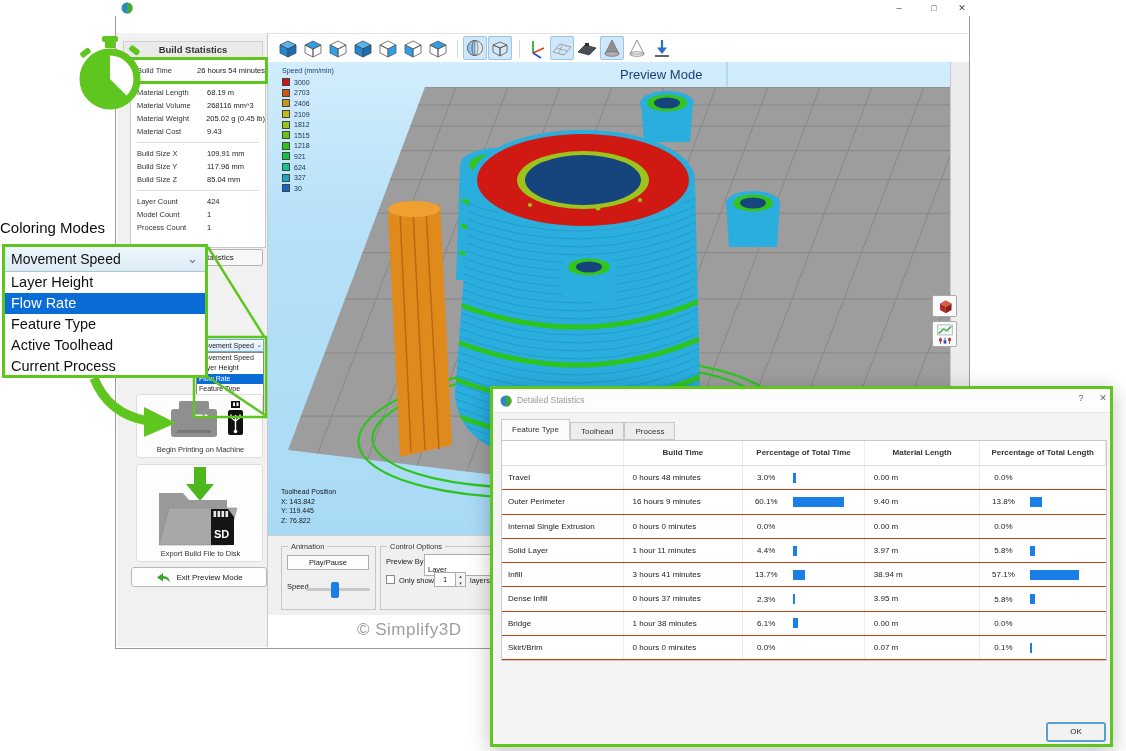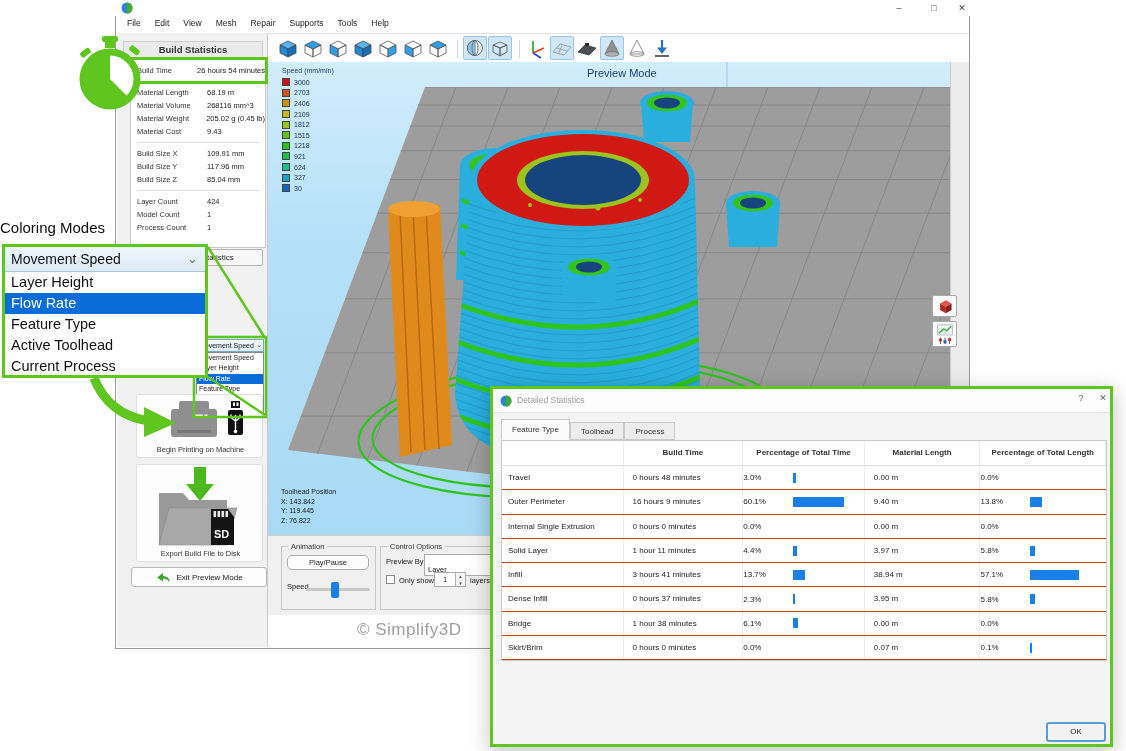--- a/index.html
+++ b/index.html
@@ -39,33 +39,33 @@
 .pdd-list{left:196px;top:352px;width:68px;height:63px;background:#fff;border:1px solid #888;overflow:hidden}
 .pdd-opt{height:10.3px;font-size:7px;line-height:10.3px;padding-left:2px;white-space:nowrap;overflow:hidden}
 .pdd-opt.sel{background:#0a6cd6;color:#fff}
 
 .act-panel{background:#fdfdfd;border:1px solid #dedede;border-radius:3px}
 .act-label{font-size:7.5px;color:#333;text-align:center;width:127px}
 .exit-btn{left:131px;top:567px;width:136px;height:20px;background:#fdfdfd;border:1px solid #b9b9b9;border-radius:3px;
   display:flex;align-items:center;justify-content:center;gap:5px;font-size:8px;color:#222}
 
 .vp{left:268px;top:62px;width:682px;height:473px;background:linear-gradient(180deg,#d2edfc 0%,#b6e1f8 35%,#a9daf5 100%);overflow:hidden}
-.vp-mode{left:587px;top:67px;font-size:11px;color:#1c3f77}
+.vp-mode{left:620px;top:67px;font-size:13px;color:#1c3f77}
 .legend{left:282px;top:67px;font-size:7px;color:#1b2b4e}
 .leg-title{font-size:7px;margin-bottom:3px;color:#1c3f77}
 .leg-row{display:flex;align-items:center;height:10.6px}
 .leg-sw{width:8px;height:8px;border:1px solid #444;margin-right:4px}
 .thpos{left:281px;top:487px;font-size:7px;line-height:9.5px;color:#15181c}
 .rstrip{left:950px;top:62px;width:19px;height:473px;background:#ececec;border-left:1px solid #c9c9c9}
 .side-btn{width:25px;background:#fbfbfb;border:1px solid #a8a8a8;border-radius:2px;display:flex;align-items:center;justify-content:center}
 
 .bbar{left:268px;top:535px;width:701px;height:80px;background:#f0f0f0;border-top:1px solid #cfcfcf}
 .grpbox{border:1px solid #c6c6c6;background:#f0f0f0}
 .grplab{position:absolute;top:-5px;left:6px;background:#f0f0f0;padding:0 3px;font-size:7.5px;color:#333}
-.btn{background:#fdfdfd;border:1px solid #adadad;border-radius:5px;font-size:7.5px;text-align:center;color:#222}
+.btn{background:#fdfdfd;border:1px solid #adadad;border-radius:0;font-size:7.5px;text-align:center;color:#222}
 .ddown{background:#fff;border:1px solid #adadad;font-size:7.5px;padding:10px 3px;color:#222;white-space:nowrap;overflow:hidden}
 .lab{font-size:7.5px;color:#222}
 .slider-track{background:#c8c8c8;height:3px;border-radius:2px}
 .slider-handle{background:#1a7ee6;width:8px;height:16px;border-radius:2px}
 .chk{width:9px;height:9px;background:#fff;border:1px solid #8a8a8a}
 .spin{width:22px;height:15px;background:#fff;border:1px solid #adadad;font-size:7.5px;text-align:center;line-height:13px}
 .spin-arrows{width:10px;height:15px;background:#f4f4f4;border:1px solid #adadad;border-left:none;
   font-size:5px;line-height:7px;text-align:center;color:#444}
 .watermark{left:357px;top:620px;font-size:17px;color:#9e9e9e;letter-spacing:.5px}
 
@@ -92,21 +92,21 @@
 .dhead,.drow{display:flex}
 .dhead{height:25px;border-bottom:1px solid #dcdcdc}
 .dhc{font-size:8px;font-weight:bold;color:#333;text-align:center;line-height:24px;border-right:1px solid #ececec;overflow:hidden}
 .dhc:nth-child(1){width:122px}.dhc:nth-child(2){width:120px}.dhc:nth-child(3){width:122px}
 .dhc:nth-child(4){width:116px}.dhc:nth-child(5){width:126px}
 .drow{height:24.3px;border-bottom:1px solid #c2410c}
 .dc{font-size:8px;line-height:23px;border-right:1px solid #ececec;white-space:nowrap;overflow:hidden}
 .c0{width:122px;padding-left:6px}.c1{width:120px;padding-left:9px}
 .c2{width:122px;display:flex;align-items:center}.c3{width:116px;padding-left:9px}
 .c4{width:126px;display:flex;align-items:center;border-right:none}
-.pct-t{width:46px;text-align:left;margin-right:4px;font-size:8px}
+.pct-t{width:46px;text-align:center;margin-right:4px;font-size:8px}
 .bar{height:10px;background:#1a80e8}
 .ok-btn{position:absolute;left:553px;top:333px;width:60px;height:20px;background:#f2f2f2;
   border:2px solid #5a9fd4;border-radius:3px;font-size:8px;text-align:center;line-height:16px;color:#222}
 .logo-svg{width:12px;height:12px}
 </style>
 </head>
 <body>
 
 <svg width="0" height="0" style="position:absolute">
 <defs>
@@ -176,30 +176,20 @@
   <div class="abs titlebar">
     <svg class="logo-svg" style="position:absolute;left:6px;top:2px" viewBox="0 0 12 12">
         <circle cx="6" cy="6" r="5.5" fill="#2e86c8"></circle>
         <path d="M6,0.5 A5.5,5.5 0 0 1 6,11.5 Z" fill="#46a832"></path>
       </svg>
   </div>
   <div class="abs winctl" style="left:890px">–</div>
   <div class="abs winctl" style="left:925px">□</div>
   <div class="abs winctl" style="left:953px">✕</div>
 
-  <div class="abs menubar">
-    <span class="mi">File</span>
-      <span class="mi">Edit</span>
-      <span class="mi">View</span>
-      <span class="mi">Mesh</span>
-      <span class="mi">Repair</span>
-      <span class="mi">Supports</span>
-      <span class="mi">Tools</span>
-      <span class="mi">Help</span>
-  </div>
   <div class="abs hline" style="left:116px;top:33px;width:853px"></div>
 
   <div class="abs tbar">
 
       <div class="tbslot">
         <svg class="tbicon" viewBox="0 0 22 22">
           <use href="#sym-cube-solid"></use>
         </svg>
       </div>
 

